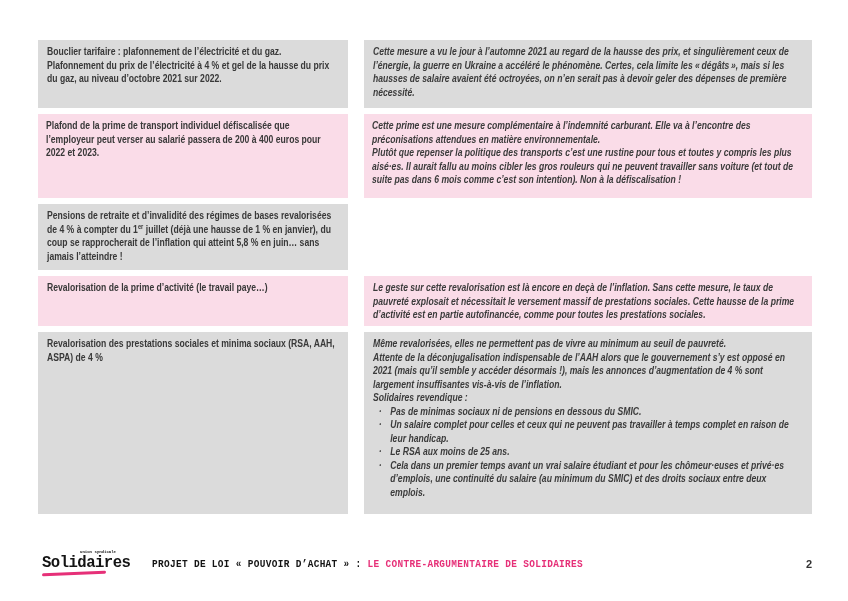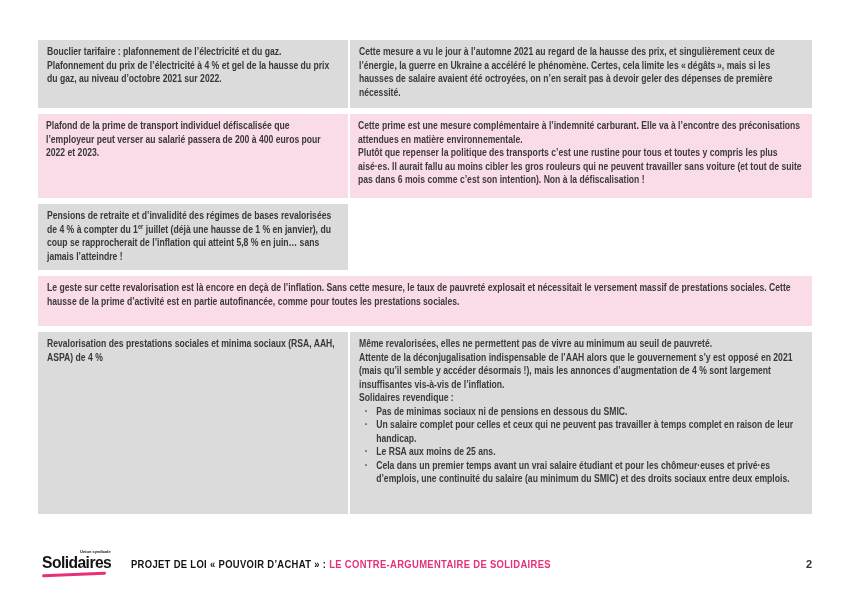--- a/index.html
+++ b/index.html
@@ -9,24 +9,24 @@
     width:848px; height:601px;
     background:#ffffff;
     font-family:"Liberation Sans", sans-serif;
     color:#3b3b3b;
     overflow:hidden;
   }
   .doc-table {
     position:absolute; left:38px; top:40px; width:774px;
     display:flex; flex-direction:column; gap:6px;
   }
-  .row { display:flex; gap:2px; }
+  .row { display:flex; gap:16px; }
   .cell { padding:5px 10px 4px 9px; }
   .cell.left  { width:310px; flex:0 0 310px; }
-  .cell.right { flex:1 1 auto; }
+  .cell.right { flex:1 1 auto;font-style:italic; }
   .row.gray .cell { background:#dbdbdb; }
   .row.pink .cell { background:#fadce8; }
   .r1 .cell { min-height:68px; }
   .r2 .cell { min-height:84px;padding-left:8px; }
   .r3 .cell { min-height:66px; }
   .r4 .cell { min-height:50px; }
   .r5 .cell { min-height:182px; }
   
   .ctext {
     font-size:10.5px; line-height:13.5px; font-weight:700;
@@ -39,21 +39,21 @@
   .link-line a, .link-line span.lnk {
     color:#3b3b3b; text-decoration:underline; cursor:pointer;
     word-break:break-word;
   }
   .bullet-row { display:flex; }
   .bullet-dot { flex:0 0 21px; text-align:left; padding-left:7px; }
   .bullet-text { flex:1 1 auto; }
   
   .footer {
     position:absolute; left:42px; top:553px; right:36px;
-    display:flex; align-items:center;
+    display:flex; align-items:center;font-family:Liberation Mono, monospace;
   }
   .logo { position:relative; margin-right:14px; flex:0 0 auto; }
   .logo-word {
     font-weight:700; font-size:17px; letter-spacing:-0.6px; color:#141414;
     display:block; transform:scaleX(0.92); transform-origin:0 50%;
   }
   .logo-small {
     position:absolute; top:-3px; left:38px; font-size:4px; line-height:4px;
     font-weight:700; color:#141414; white-space:nowrap;
   }
@@ -98,20 +98,23 @@
             <div class="para">Plutôt que repenser la politique des transports c’est une rustine pour tous et toutes y compris les plus aisé·es. Il aurait fallu au moins cibler les gros rouleurs qui ne peuvent travailler sans voiture (et tout de suite pas dans 6 mois comme c’est son intention). Non à la défiscalisation !</div>
           </div>
         </div>
       </div>
       <div class="row gray r3">
         <div class="cell left">
           <div class="ctext"><span>Pensions de retraite et d’invalidité des régimes de bases revalorisées de 4 % à compter du 1</span><sup>er</sup><span> juillet (déjà une hausse de 1 % en janvier), du coup se rapprocherait de l’inflation qui atteint 5,8 % en juin… sans jamais l’atteindre !</span></div>
         </div>
       </div>
       <div class="row pink r4">
+        <div class="cell left">
+          <div class="ctext"><span>Revalorisation de la prime d’activité (le travail paye…)</span></div>
+        </div>
         <div class="cell right">
           <div class="ctext">
             <div class="para">Le geste sur cette revalorisation est là encore en deçà de l’inflation. Sans cette mesure, le taux de pauvreté explosait et nécessitait le versement massif de prestations sociales. Cette hausse de la prime d’activité est en partie autofinancée, comme pour toutes les prestations sociales.</div>
           </div>
         </div>
       </div>
       <div class="row gray r5">
         <div class="cell left">
           <div class="ctext"><span>Revalorisation des prestations sociales et minima sociaux (RSA, AAH, ASPA) de 4 %</span></div>
         </div>

